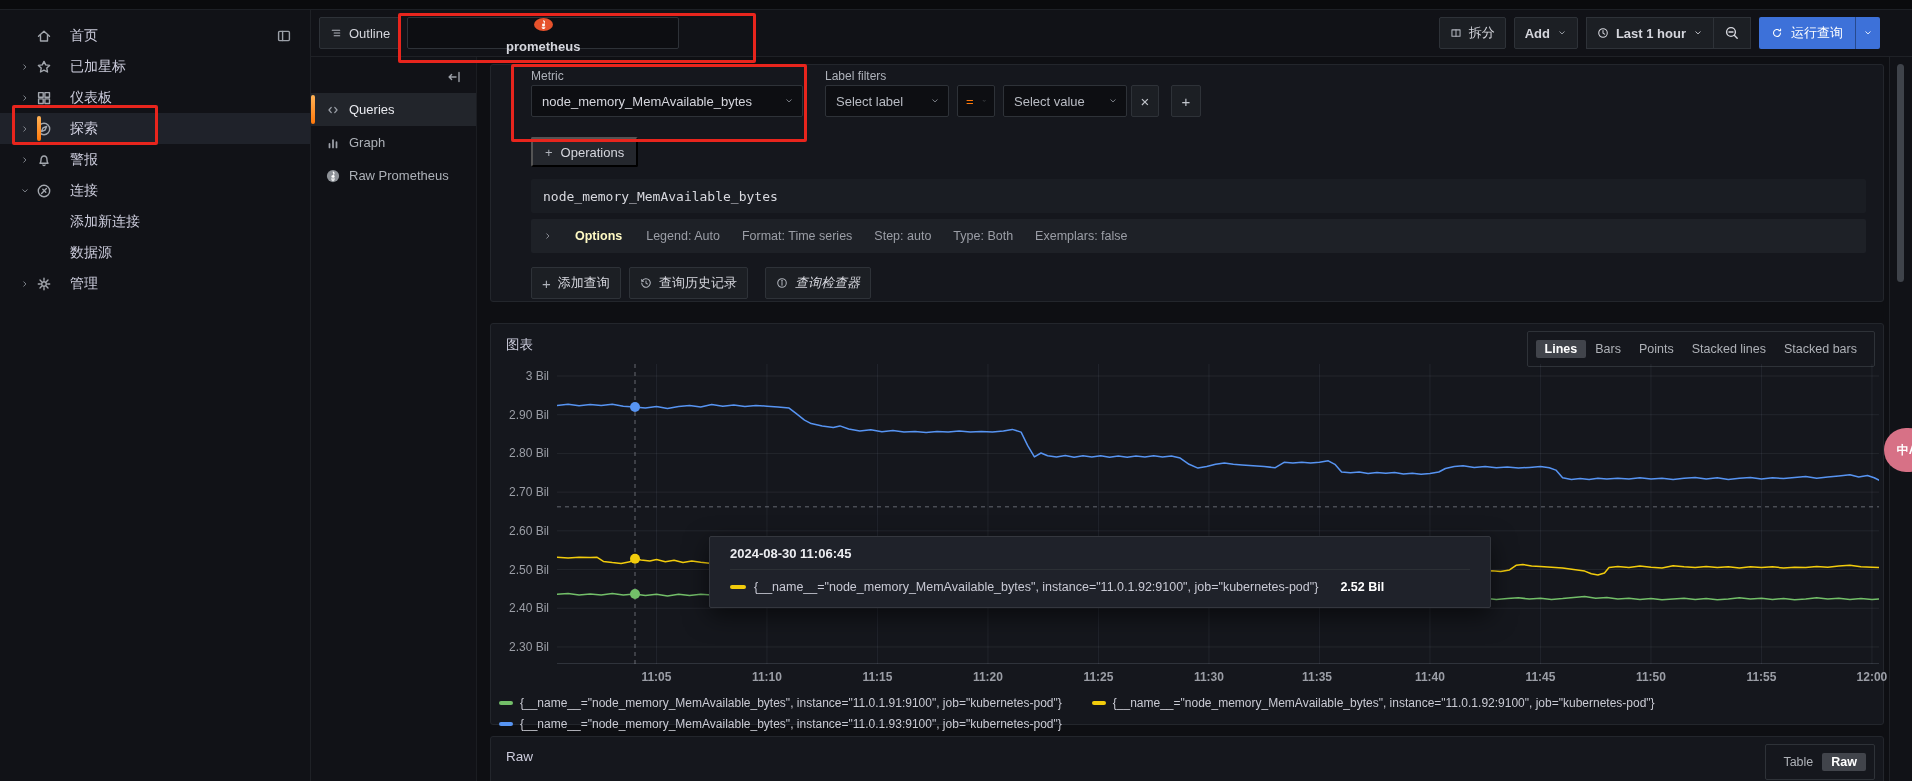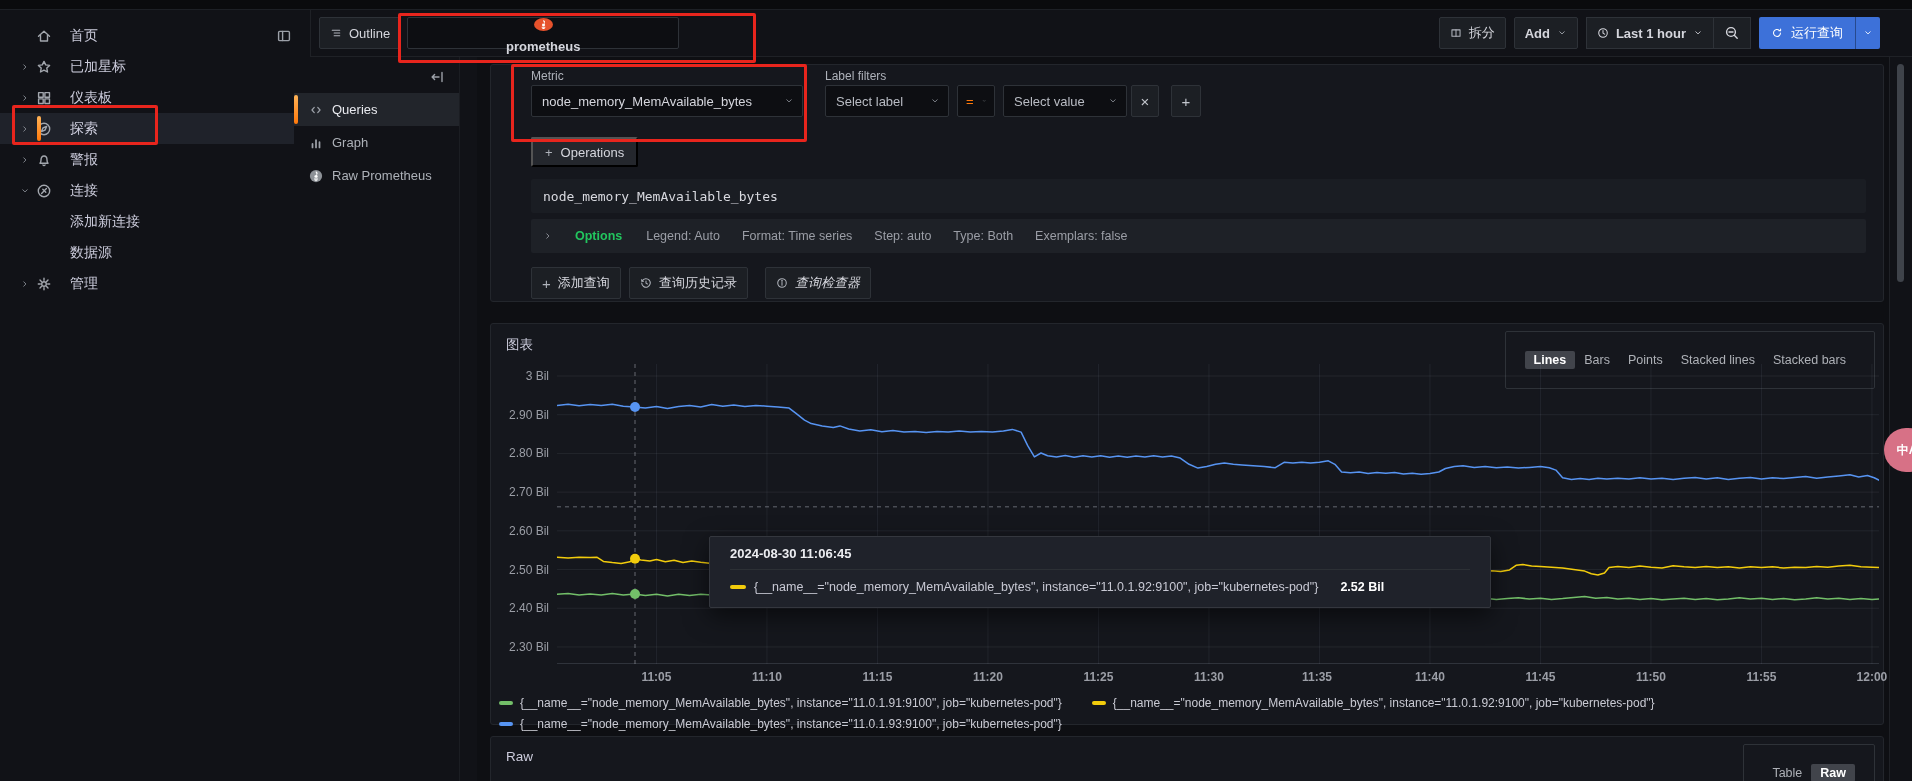--- a/index.html
+++ b/index.html
@@ -38,44 +38,44 @@
   .side-item .lbl { flex:1; }
   .side-item.child { padding-left:70px; }
   .side-item.active { background:#1f222a; }
   .side-item.active .accent { position:absolute; left:37px; top:3px; width:4px; height:25px; border-radius:2px; background:linear-gradient(#ffb357,#ff780a); }
   .side-item .dock { position:absolute; right:18px; color:#9ca0a8; cursor:pointer; }
 
   
   .anno { position:absolute; border:3px solid #e8251d; border-radius:2px; z-index:50; pointer-events:none; }
 
   
-  .outline-panel { position:absolute; left:294px; top:57px; width:166px; height:724px; background:#111217; border-right:1px solid #1b1d22; }
+  .outline-panel { position:absolute; left:311px; top:57px; width:166px; height:724px; background:#111217; border-right:1px solid #1b1d22; }
   .outline-head { display:flex; justify-content:flex-end; padding:12px 14px 8px; color:#9ca0a8; }
   .outline-item { position:relative; display:flex; align-items:center; gap:9px; height:33px; padding-left:15px; font-size:13px; color:#adb1b8; cursor:pointer; }
   .outline-item .ic { width:14px; height:14px; color:#9ca0a8; }
   .outline-item.active { background:#22252b; color:#e8e9ee; }
   .outline-item.active::before { content:""; position:absolute; left:0; top:2px; width:4px; height:29px; border-radius:2px; background:linear-gradient(#ffb357,#ff780a); }
 
   
   .panel { position:absolute; background:#15171d; border:1px solid #23262c; border-radius:3px; }
   .content-bg { position:absolute; left:477px; top:57px; width:1412px; height:724px; background:#0e0f13; }
   .field-label { position:absolute; font-size:12px; color:#aeb2ba; }
   .select { position:absolute; display:flex; align-items:center; height:32px; padding:0 8px 0 10px; background:#0d0e12; border:1px solid #2e3238; border-radius:2px; font-size:13px; cursor:pointer; }
   .select .val { flex:1; white-space:nowrap; }
   .select .chev { color:#8e929a; margin-left:8px; }
   .select.ghost .val { color:#b9bcc4; }
   .sq-btn { position:absolute; width:28px; height:32px; display:flex; align-items:center; justify-content:center; background:#1c1f24; border:1px solid #2e3238; border-radius:2px; color:#c3c6cd; font-size:15px; cursor:pointer; }
   .op-btn { position:absolute; display:inline-flex; align-items:center; gap:8px; height:30px; padding:0 12px; background:#24272d; border-radius:2px; font-size:13px; color:#d5d6dd; cursor:pointer; }
   .query-box { position:absolute; display:flex; align-items:center; padding:0 12px; background:#1a1d23; border-radius:2px; font-family:"DejaVu Sans Mono","Liberation Mono",monospace; font-size:13px; color:#d8d9df; }
   .options-row { position:absolute; display:flex; align-items:center; gap:22px; padding:0 12px; background:#1e2127; border-radius:2px; font-size:12.5px; color:#9b9ea6; cursor:pointer; }
-  .options-row .opt-title { color:#22c55e; font-weight:bold; margin-right:2px; }
+  .options-row .opt-title { color:#fef9c3; font-weight:bold; margin-right:2px; }
   .options-row .chev { color:#9b9ea6; }
 
   
-  .toggle-group { display:inline-flex; align-items:flex-start; border:1px solid #2e3238; border-radius:2px; background:#15171d; padding:19px; }
+  .toggle-group { display:inline-flex; align-items:flex-start; border:1px solid #2e3238; border-radius:2px; background:#15171d; padding:8px; }
   .toggle-group .opt { padding:2px 9px; font-size:12.5px; color:#aeb1b7; border-radius:2px; cursor:pointer; white-space:nowrap; }
   .toggle-group .opt.on { background:#41444b; color:#fff; font-weight:bold; }
 
   
   .chart-title { position:absolute; left:15px; top:12px; font-size:13.5px; color:#ccccdc; }
   .plot { position:absolute; left:66px; top:40px; width:1322px; height:300px; overflow:hidden; }
   .ylabel { position:absolute; width:56px; text-align:right; font-size:12px; color:#9b9ea6; }
   .xlabel { position:absolute; top:346px; font-size:12px; font-weight:bold; color:#9b9ea6; transform:translateX(-50%); white-space:nowrap; }
   .legend { position:absolute; left:8px; top:372px; width:1376px; display:flex; flex-wrap:wrap; column-gap:30px; row-gap:7px; font-size:12px; color:#c9cad3; }
   .legend .item { display:inline-flex; align-items:center; gap:7px; cursor:pointer; }

